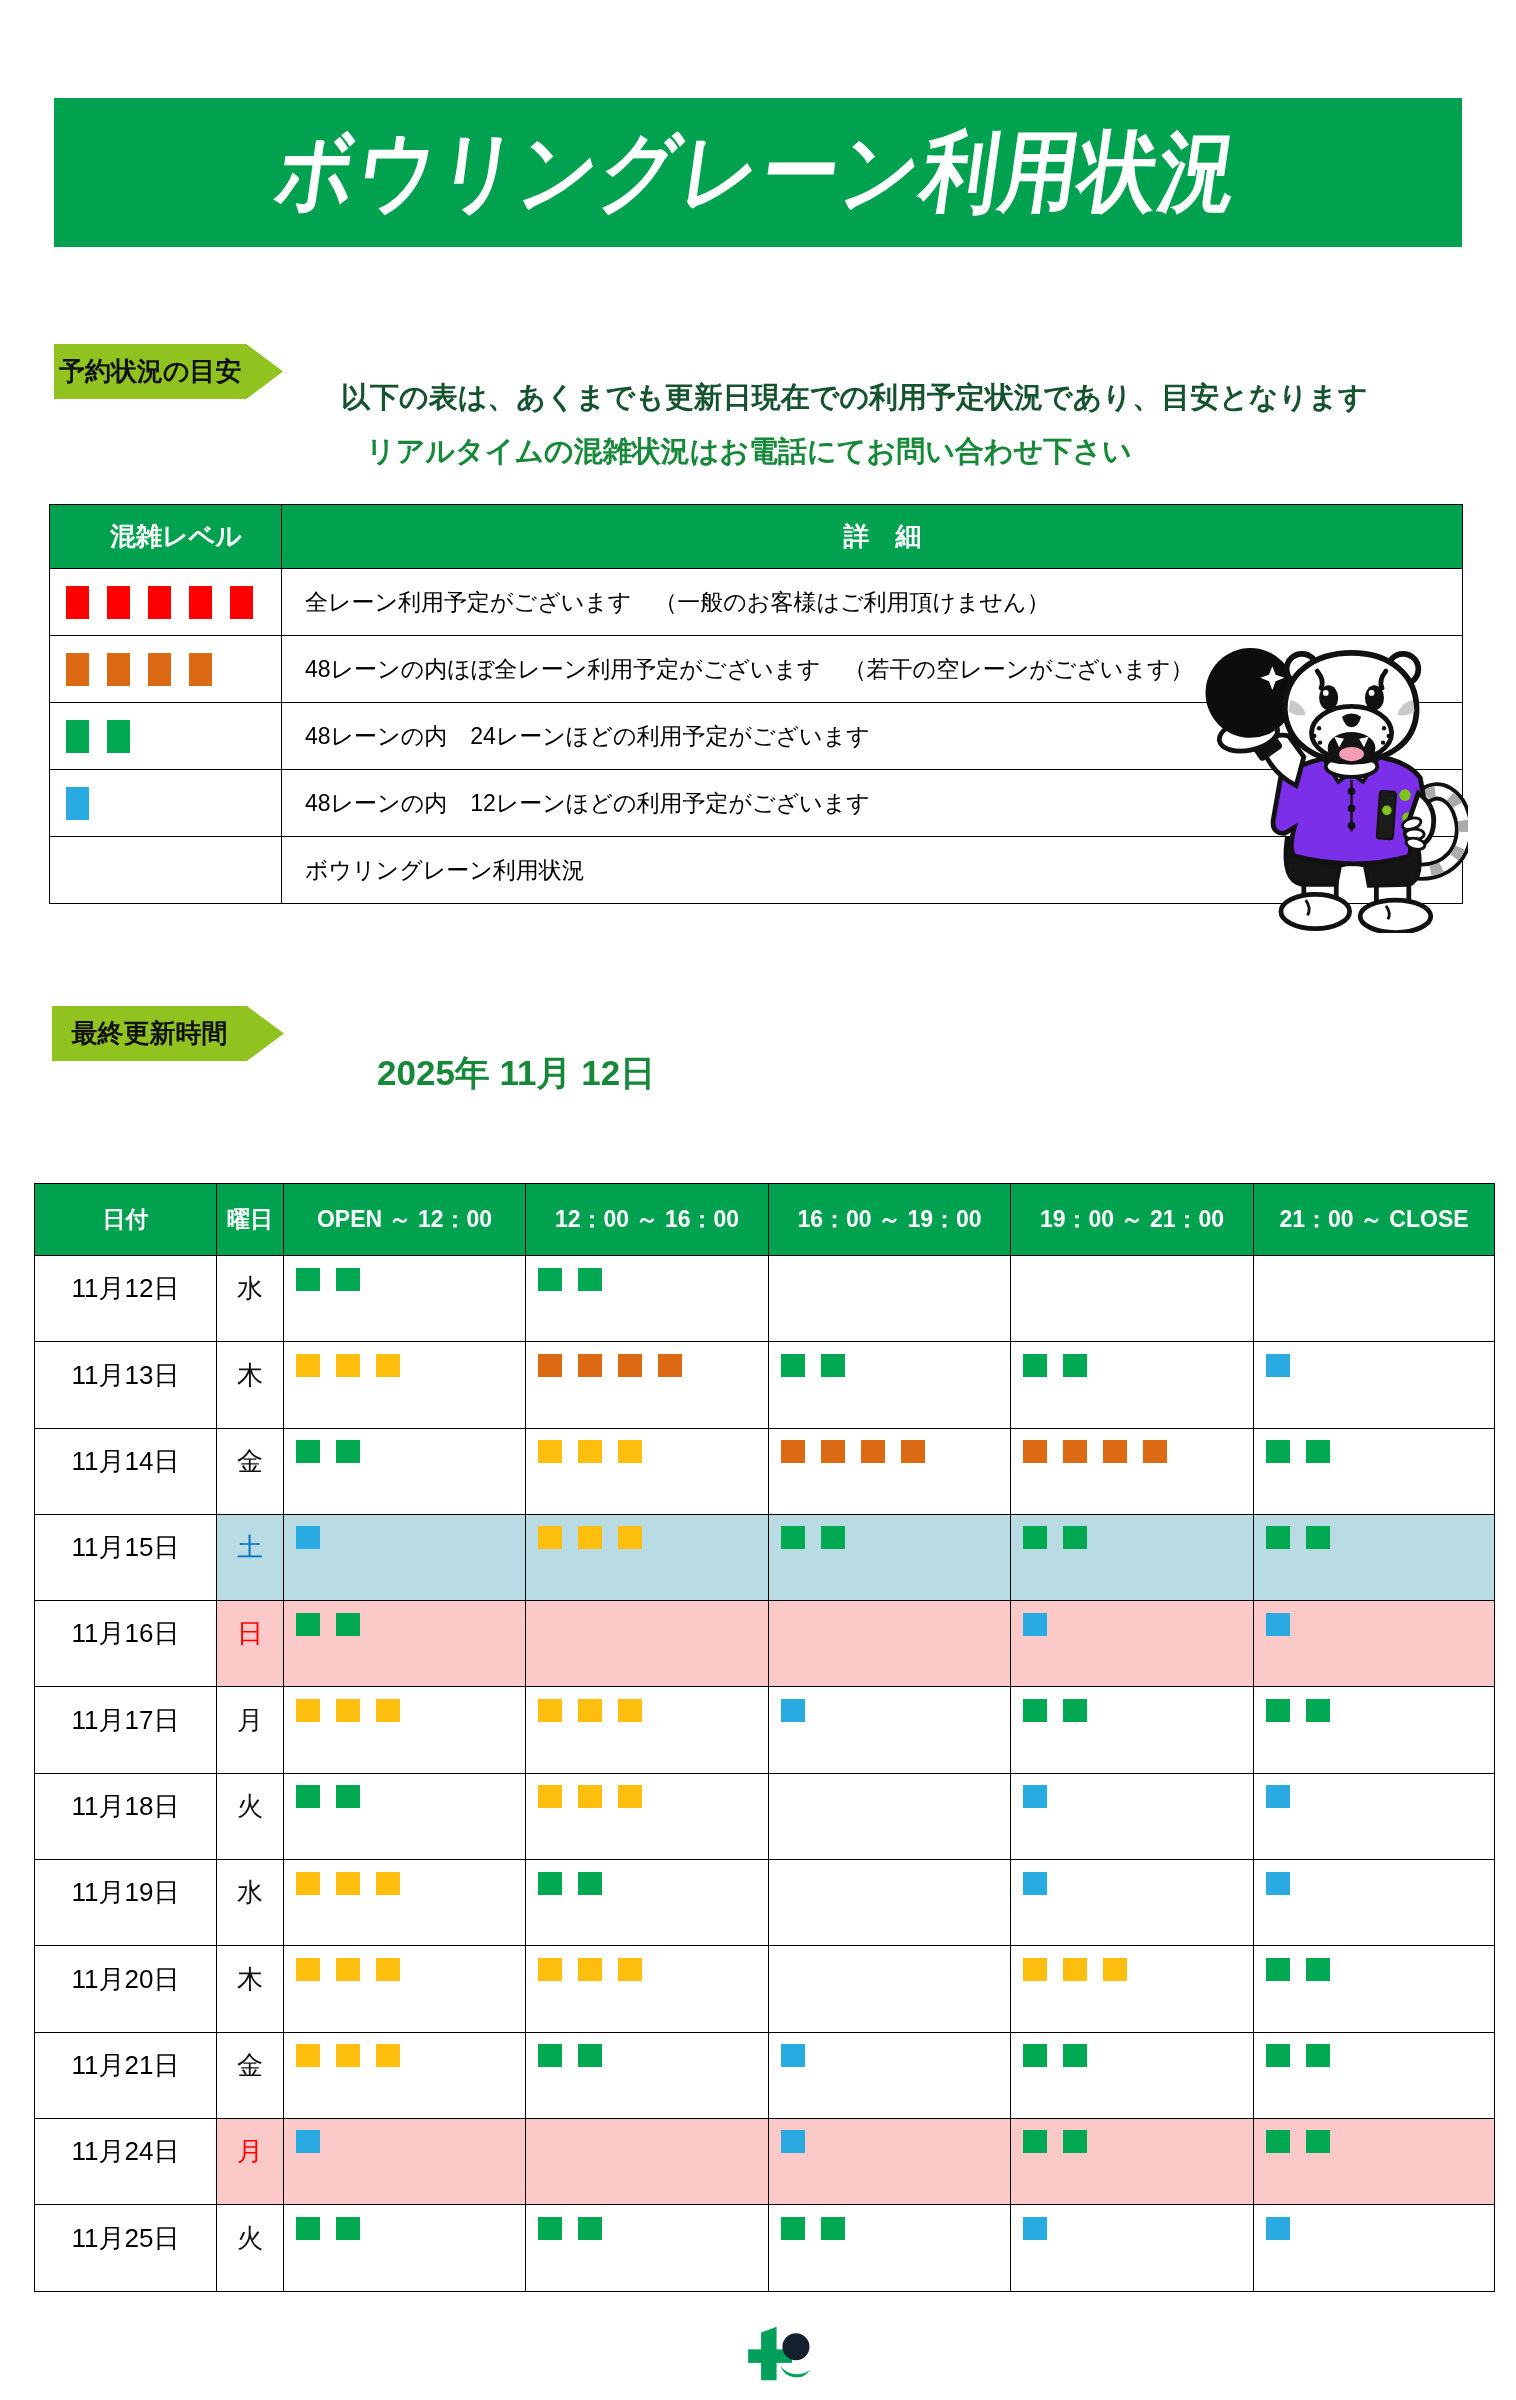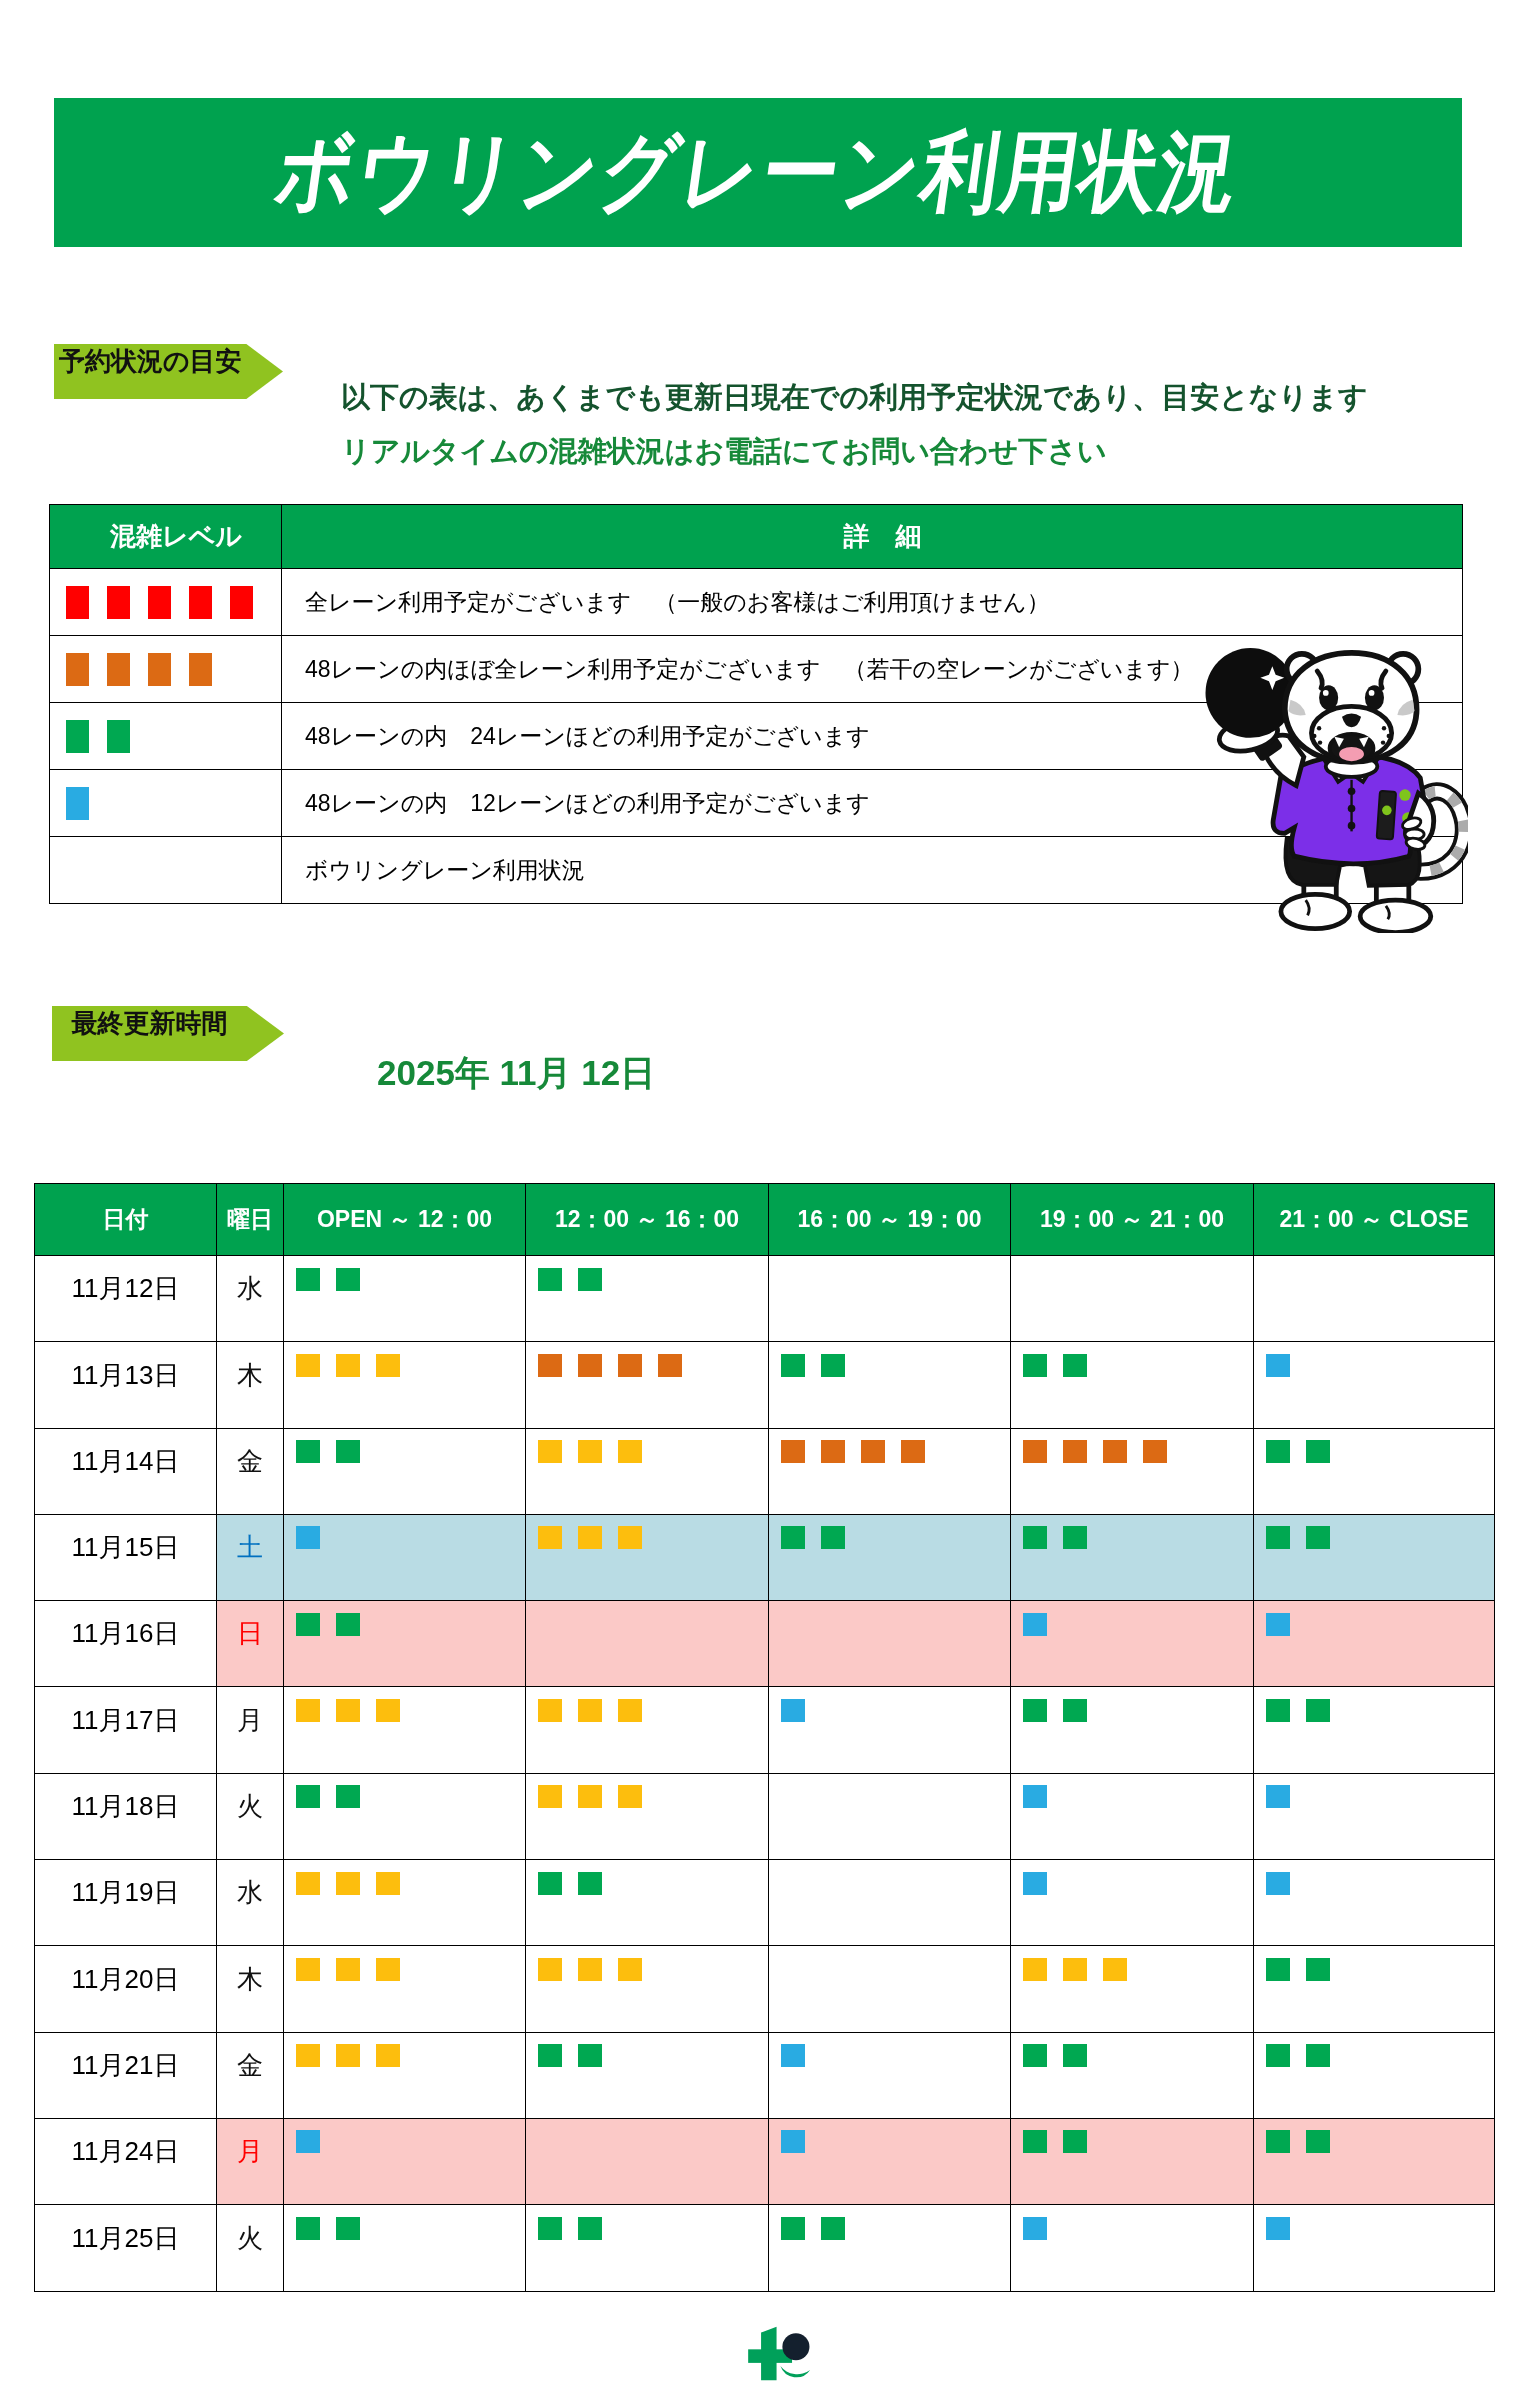--- a/index.html
+++ b/index.html
@@ -6,29 +6,29 @@
   .page{position:relative;width:1517px;height:2400px;background:#fff;overflow:hidden;
         font-family:"Liberation Sans","DejaVu Sans",sans-serif;color:#000;}
 
   
   .banner{position:absolute;left:54px;top:98px;width:1408px;height:149px;
           display:flex;align-items:center;justify-content:center;}
   .banner .title{color:#fff;font-weight:bold;font-size:88px;white-space:nowrap;
           transform:skewX(-8deg) scaleX(.88);letter-spacing:1.9px;}
 
   
-  .tag{position:absolute;height:55px;display:flex;align-items:flex-start;
+  .tag{position:absolute;height:55px;display:flex;align-items:center;
        clip-path:polygon(0 0,84% 0,100% 50%,84% 100%,0 100%);}
   .tag span{font-weight:bold;font-size:26px;color:#111;width:84%;text-align:center;white-space:nowrap;}
   .tag1{left:54px;top:344px;width:229px;}
   .tag2{left:52px;top:1006px;width:232px;}
 
   .notice-line{position:absolute;left:341px;font-weight:bold;font-size:29px;white-space:nowrap;}
   .notice-1{top:378px;}
-  .notice-2{top:432px;}
+  .notice-2{top:432px;margin-left:25px;}
   .updated-date{position:absolute;left:377px;top:1050px;font-weight:bold;font-size:35px;white-space:nowrap;}
 
   
   table{border-collapse:collapse;table-layout:fixed;}
   .legend-table{position:absolute;left:49px;top:504px;width:1414px;border:1px solid #000;}
   .legend-table th,.legend-table td{border:1px solid #000;padding:0;}
   .legend-table th{height:63px;color:#fff;font-size:26px;font-weight:bold;text-align:center;padding-left:21px;}
   .legend-table td{height:66px;background:#fff;}
   .legend-table td.lv{padding-left:16.3px;}
   .legend-table td.desc{font-size:23px;padding-left:23px;white-space:nowrap;}

